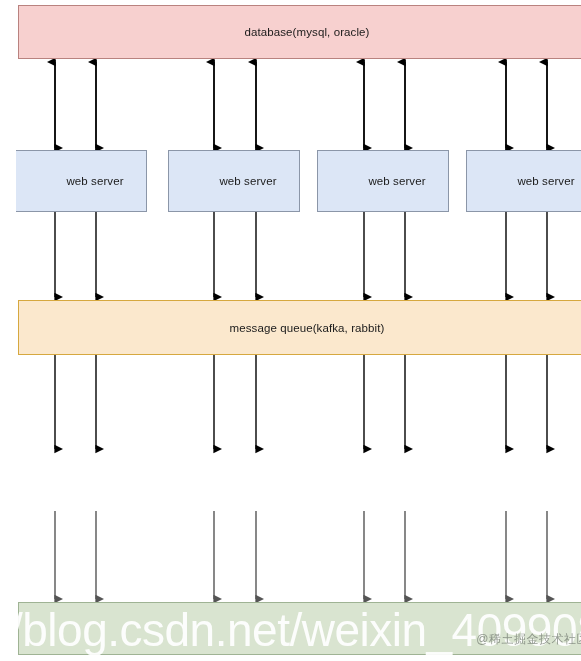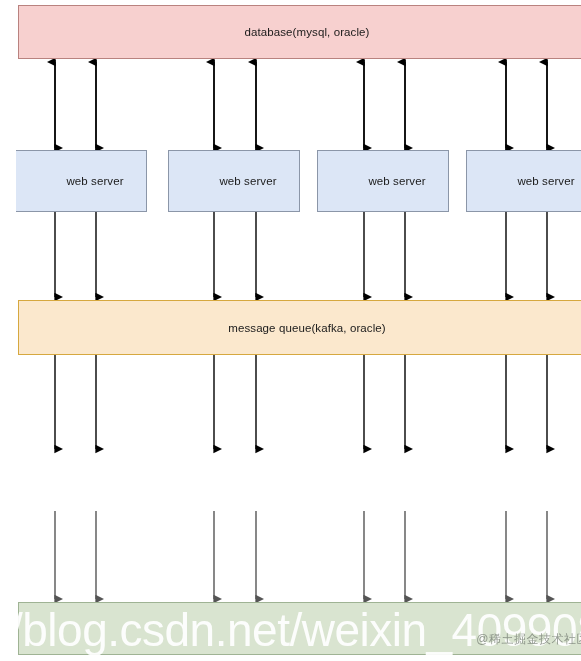--- a/index.html
+++ b/index.html
@@ -186,21 +186,21 @@
     <span>web server</span>
   </div>
   <div class="node node-ws ws3">
     <span>web server</span>
   </div>
   <div class="node node-ws ws4">
     <span>web server</span>
   </div>
 
   <div class="node node-mq">
-    <span>message queue(kafka, oracle)</span>
+    <span>message queue(kafka, rabbit)</span>
   </div>
 
 
   <div class="node node-bottom">
     <span></span>
   </div>
 
   <div class="watermark-main">
     <span>/blog.csdn.net/weixin_40990818</span>
   </div>

